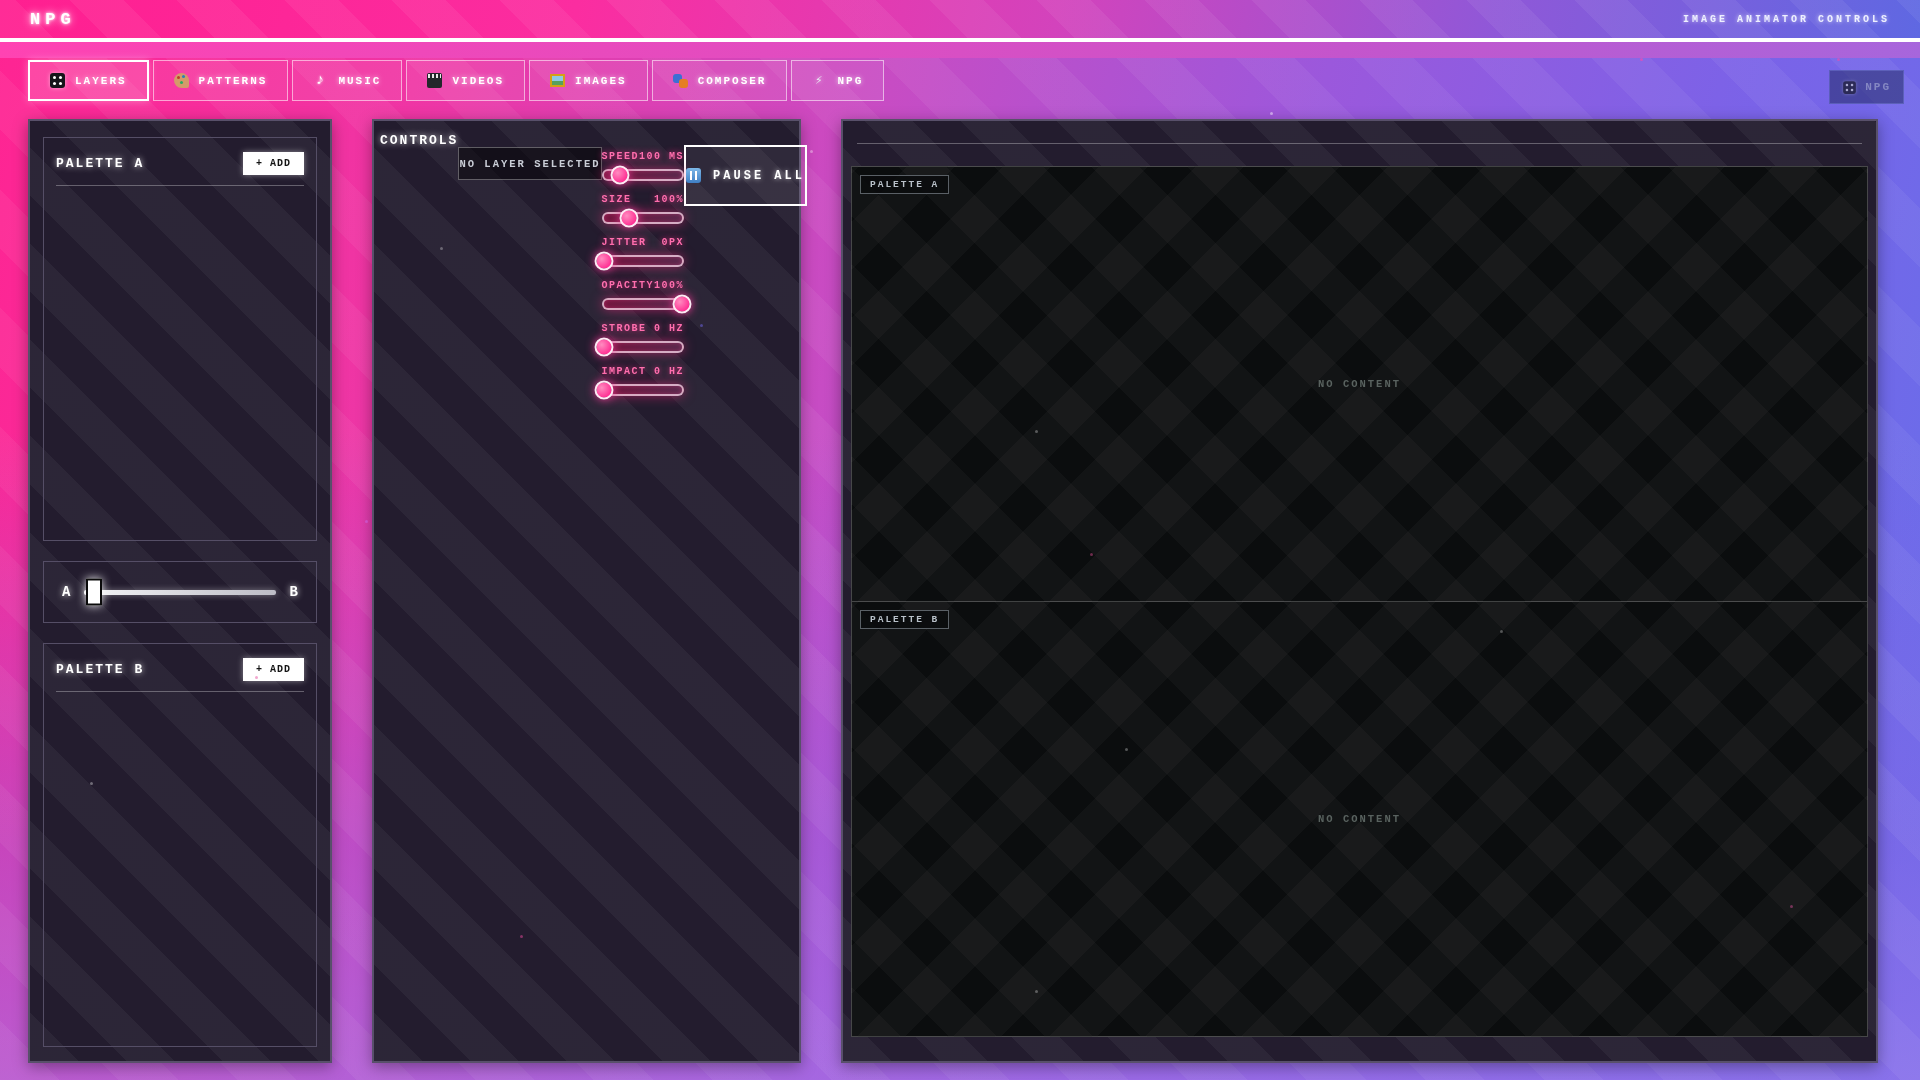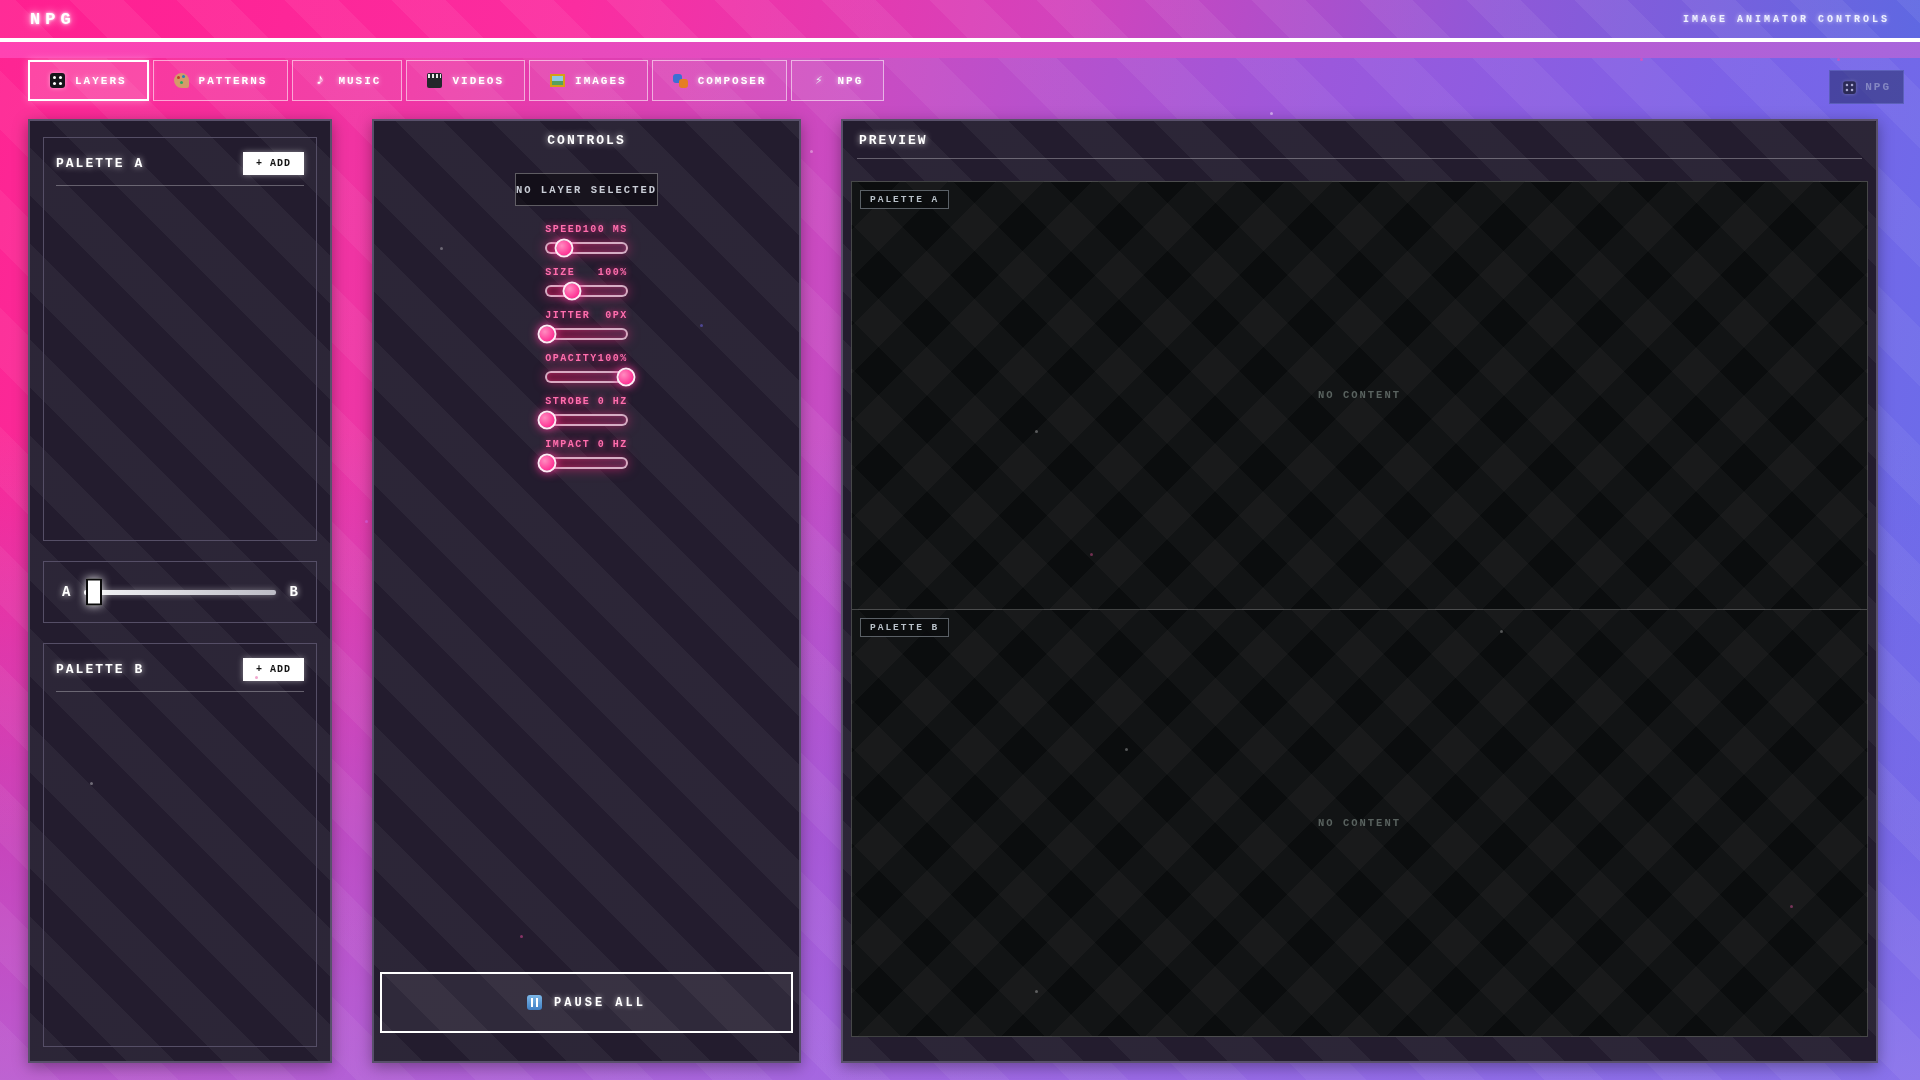--- a/index.html
+++ b/index.html
@@ -69,21 +69,21 @@
   .ghost-npg .ic { opacity:.55; transform:scale(.85); }
   
   .main { position:absolute; left:28px; right:42px; top:119px; bottom:17px; display:flex; gap:40px; }
   .panel {
     background-color:#231c2e;
     background-image:repeating-linear-gradient(45deg, rgba(255,255,255,0.045) 0 34px, rgba(255,255,255,0) 34px 68px);
     border:2px solid #58506a;
     box-shadow:0 4px 14px rgba(0,0,0,0.35);
   }
   .left-panel { width:304px; padding:16px 13px 14px; display:flex; flex-direction:column; gap:20px; }
-  .controls-panel { width:429px; padding:12px 6px 28px; display:flex; flex-direction:column;align-items:center; }
+  .controls-panel { width:429px; padding:12px 6px 28px; display:flex; flex-direction:row; }
   .preview-panel { flex:1; padding:12px 6px 0; display:flex; flex-direction:column; }
   .panel-title { color:#fff; font-size:13px; letter-spacing:2px; text-shadow:0 0 6px rgba(255,255,255,.8); white-space:nowrap; }
   .divider { height:1px; background:rgba(255,255,255,0.3); margin:10px 0 0; }
   
   .section-box { flex:1; border:1px solid #554e66; padding:10px 10px 12px; display:flex; flex-direction:column; }
   .section-header { display:flex; align-items:center; justify-content:space-between; padding:4px 2px 10px; }
   .add-btn {
     border:none; background:#ffffff; color:#141414; font-family:inherit; font-weight:bold;
     font-size:10px; letter-spacing:1px; padding:6px 13px; cursor:pointer;
     box-shadow:0 0 6px rgba(255,255,255,.45);
@@ -311,21 +311,20 @@
         </div>
       <div class="flex-spacer"></div>
       <div class="divider"></div>
       <button class="btn-row pause-btn">
         <span class="pause-icon"></span>
         <span>PAUSE ALL</span>
       </button>
     </section>
 
     <section class="panel preview-panel">
-      <div class="panel-title">PREVIEW</div>
       <div class="divider"></div>
       <div class="preview-stack">
         <div class="dark-area preview-section">
           <span class="tag">PALETTE A</span>
           <span class="empty-text">NO CONTENT</span>
         </div>
         <div class="dark-area preview-section">
           <span class="tag">PALETTE B</span>
           <span class="empty-text">NO CONTENT</span>
         </div>

